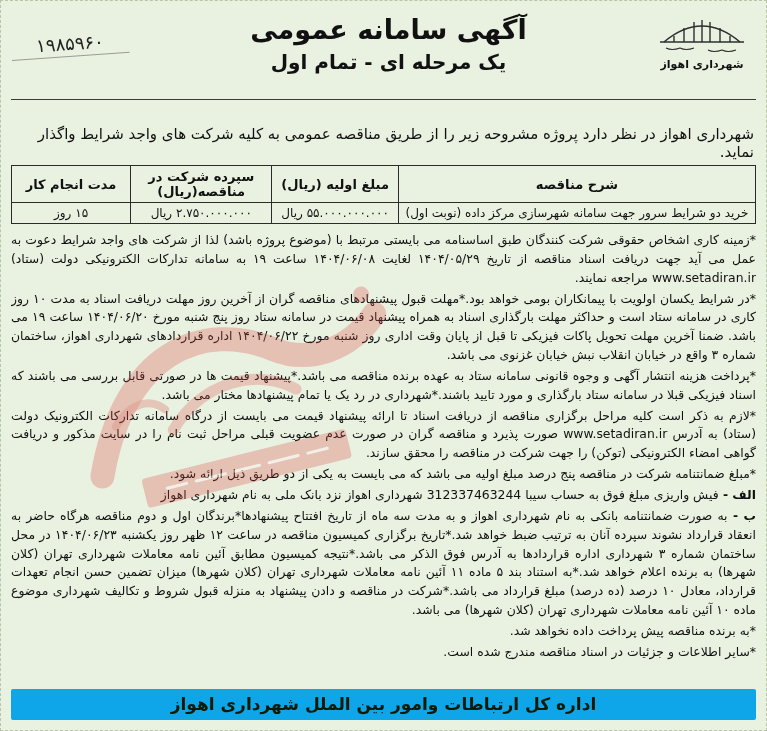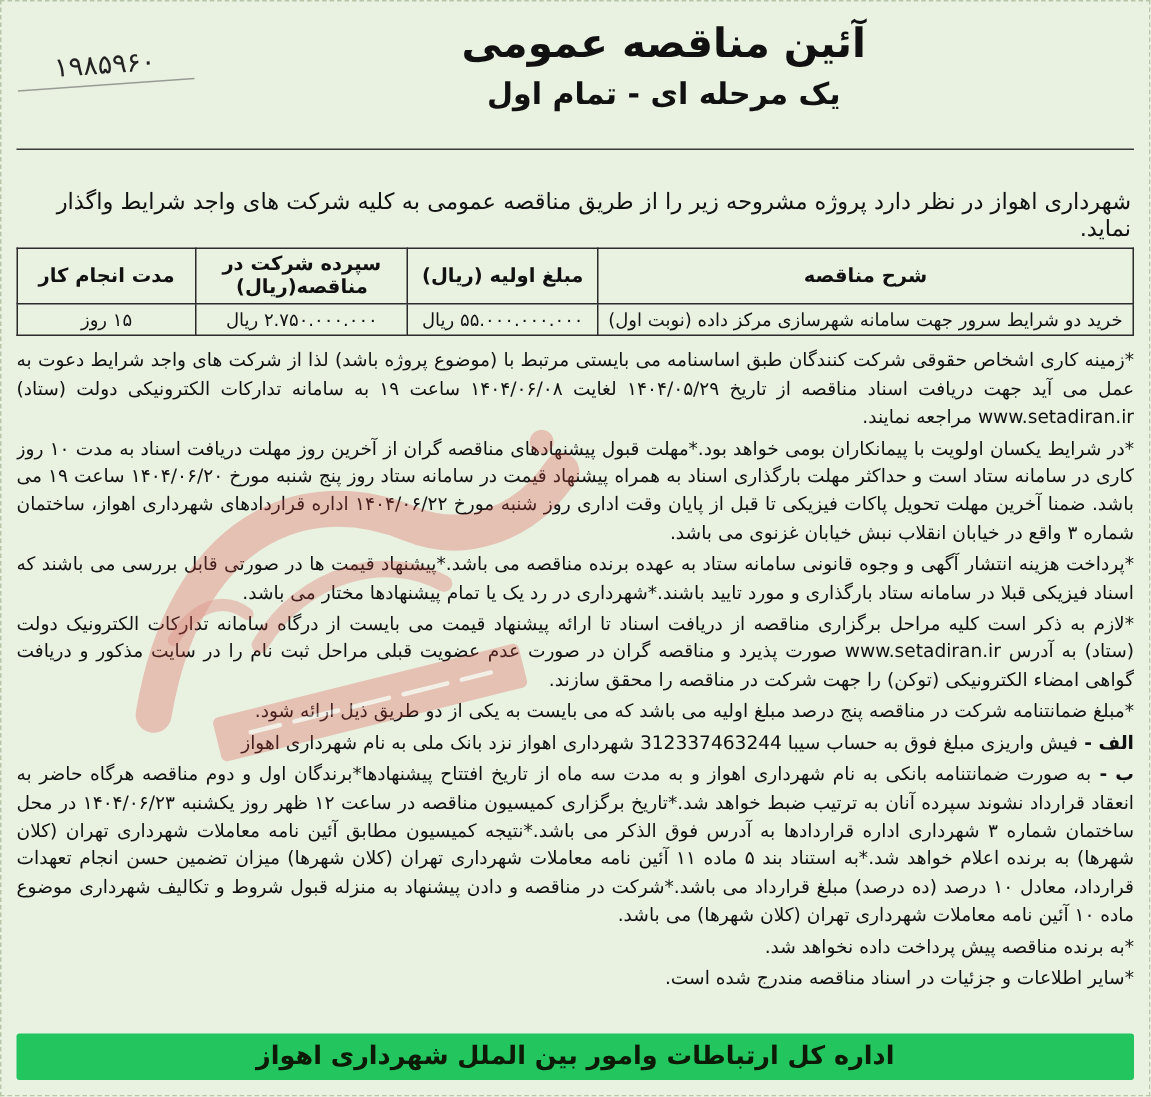--- a/index.html
+++ b/index.html
@@ -59,42 +59,62 @@
   .bodytext{flex:1;overflow:hidden;padding-top:3px;}
   .para{
     margin:0 0 2px 0;
     font-size:12.4px;line-height:1.52;
     text-align:justify;
   }
   .para .pfx{font-weight:bold;}
   
   .footer-bar{
     margin-top:auto;
-    background:#22c55e;
+    background:#0ea5e9;
     height:31px;line-height:31px;
     text-align:center;
     font-size:17px;font-weight:bold;color:#0d1a06;
     border-radius:2px;
   }
   
   .watermark{
     position:absolute;
     left:52px;top:288px;width:390px;height:220px;
     transform:rotate(-14deg);
     opacity:.5;pointer-events:none;z-index:5;
   }
 </style>
 </head>
 <body>
 
 <div class="page">
 
   <div class="header">
+    <div class="logo-block">
+      <svg width="88" height="48" viewBox="0 0 88 48">
+        <g fill="none" stroke="#2e2e2e" stroke-width="1.4">
+          <path d="M6 33 Q44 1 82 33"></path>
+          <line x1="2" y1="33" x2="86" y2="33"></line>
+          <line x1="16" y1="27" x2="16" y2="33"></line>
+          <line x1="26" y1="19" x2="26" y2="33"></line>
+          <line x1="36" y1="13" x2="36" y2="33"></line>
+          <line x1="44" y1="11" x2="44" y2="33"></line>
+          <line x1="52" y1="13" x2="52" y2="33"></line>
+          <line x1="62" y1="19" x2="62" y2="33"></line>
+          <line x1="72" y1="27" x2="72" y2="33"></line>
+        </g>
+        <g fill="none" stroke="#2e2e2e" stroke-width="1.1">
+          <path d="M8 39 q6 3 14 0 q6 3 14 0"></path>
+          <path d="M50 41 q6 3 14 0 q6 3 14 0"></path>
+        </g>
+      </svg>
+      <div class="logo-caption">شهرداری اهواز</div>
+    </div>
     <div class="titles">
-      <div class="title1">آئین مناقصه عمومی</div>
+      <div class="title1">آگهی سامانه عمومی</div>
       <div class="title2">یک مرحله ای - تمام اول</div>
     </div>
     <div class="tender-number">۱۹۸۵۹۶۰</div>
   </div>
 
   <div class="intro">شهرداری اهواز در نظر دارد پروژه مشروحه زیر را از طریق مناقصه عمومی به کلیه شرکت های واجد شرایط واگذار نماید.</div>
 
   <table class="tender">
     <colgroup>
       <col class="col-desc">

